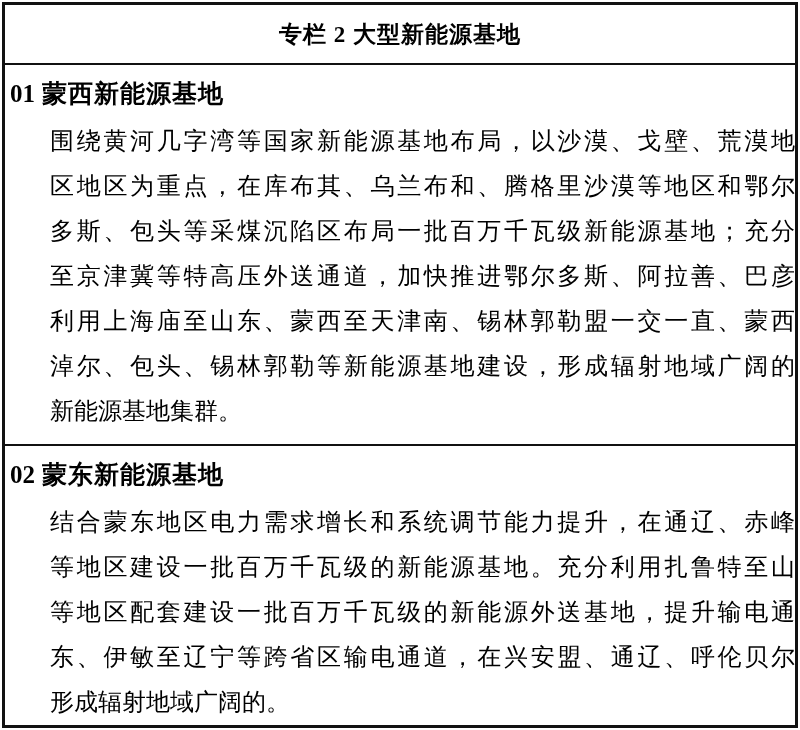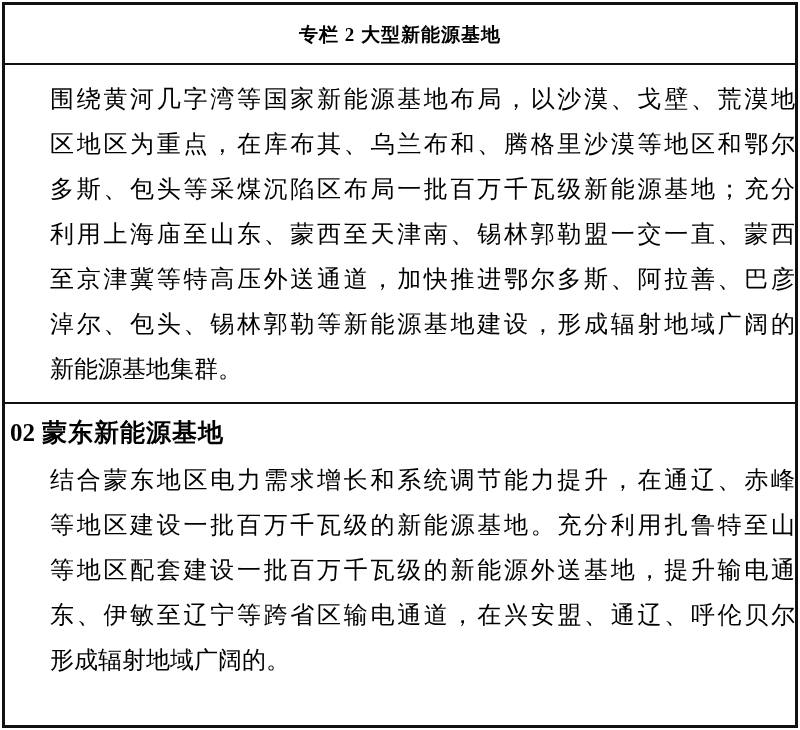--- a/index.html
+++ b/index.html
@@ -22,21 +22,21 @@
     box-sizing: border-box;
     width: 796px;
     height: 726px;
     border: 3px solid #111111;
     background: #ffffff;
     overflow: hidden;
   }
   .panel-title {
     text-align: center;
     font-weight: bold;
-    font-size: 19px;
+    font-size: 23px;
     line-height: 34px;
     padding: 13px 0 11px 0;
     border-bottom: 2px solid #111111;
     letter-spacing: 1px;
   }
   .section {
     padding: 8px 0 0 0;
   }
   .section-01 {
     border-bottom: 2px solid #111111;
@@ -80,26 +80,30 @@
 </style>
 </head>
 <body>
 
 <div class="page">
   <div class="panel">
 
     <div class="panel-title">专栏 2 大型新能源基地</div>
 
     <div class="section section-01">
+      <div class="sec-head">
+        <span class="sec-num">01</span>
+        <span class="sec-title">蒙西新能源基地</span>
+      </div>
       <div class="sec-body">
         <div class="body-line">围绕黄河几字湾等国家新能源基地布局，以沙漠、戈壁、荒漠地</div>
         <div class="body-line">区地区为重点，在库布其、乌兰布和、腾格里沙漠等地区和鄂尔</div>
         <div class="body-line">多斯、包头等采煤沉陷区布局一批百万千瓦级新能源基地；充分</div>
+        <div class="body-line">至京津冀等特高压外送通道，加快推进鄂尔多斯、阿拉善、巴彦</div>
         <div class="body-line">利用上海庙至山东、蒙西至天津南、锡林郭勒盟一交一直、蒙西</div>
-        <div class="body-line">至京津冀等特高压外送通道，加快推进鄂尔多斯、阿拉善、巴彦</div>
         <div class="body-line">淖尔、包头、锡林郭勒等新能源基地建设，形成辐射地域广阔的</div>
         <div class="body-line last">新能源基地集群。</div>
       </div>
     </div>
 
     <div class="section section-02">
       <div class="sec-head">
         <span class="sec-num">02</span>
         <span class="sec-title">蒙东新能源基地</span>
       </div>

